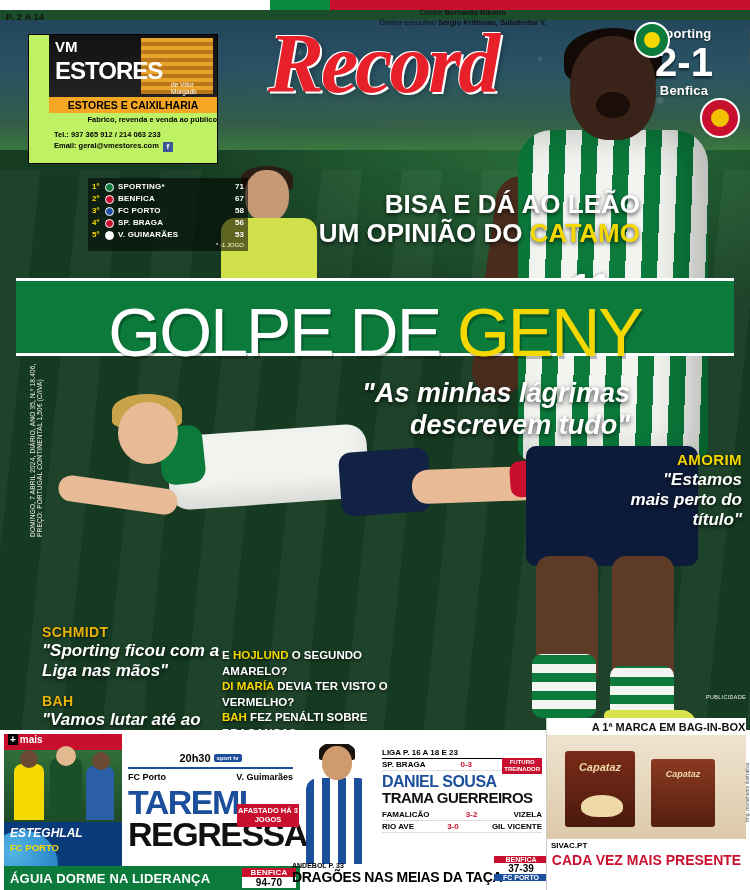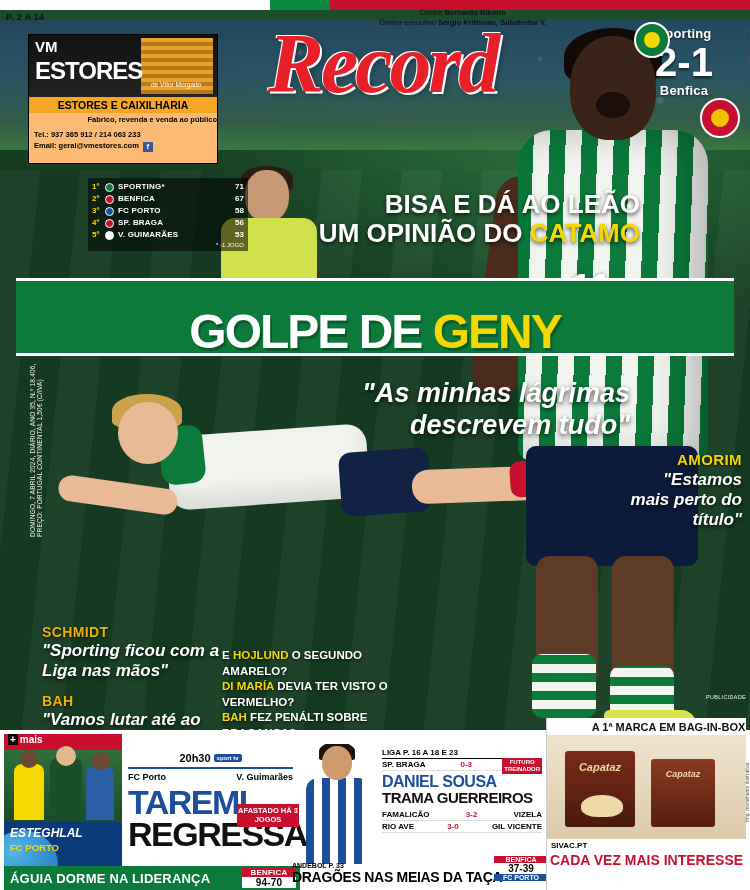--- a/index.html
+++ b/index.html
@@ -109,21 +109,21 @@
   .sb-team { font-size:13px; font-weight:bold; letter-spacing:.2px; text-shadow:0 1px 2px rgba(0,0,0,.6); }
   .sb-score { font-size:40px; font-weight:bold; line-height:1.05; text-shadow:0 2px 3px rgba(0,0,0,.6); }
   .sb-crest-sport { position:absolute; left:8px; top:-4px; width:36px; height:36px; border-radius:50%; background:#0b7a3b; border:2px solid #fff; }
   .sb-crest-sport:after{ content:""; position:absolute; left:8px; top:8px; width:16px; height:16px; border-radius:50%; background:#f5d800; }
   .sb-crest-benf { position:absolute; right:2px; top:72px; width:40px; height:40px; border-radius:50%; background:#c8102e; border:2px solid #fff; }
   .sb-crest-benf:after{ content:""; position:absolute; left:9px; top:9px; width:18px; height:18px; border-radius:50%; background:#f2c100; }
 
   
   .ad-vm {
     position:absolute; left:28px; top:34px; width:190px; height:130px;
-    background:#fdba74; border:1px solid #000;
+    background:#bef264; border:1px solid #000;padding-left:20px;
   }
   .ad-vm-top { height:62px; background:linear-gradient(180deg,#111 0%,#222 100%); position:relative; }
   .ad-vm-blinds { position:absolute; right:4px; top:3px; width:72px; height:56px;
     background: repeating-linear-gradient(180deg,#e8a32a 0 4px,#b9761a 4px 8px); }
   .ad-vm-title { position:absolute; left:6px; top:4px; color:#fff; font-size:15px; font-weight:bold; line-height:1; }
   .ad-vm-est { position:absolute; left:6px; top:22px; color:#fff; font-size:24px; font-weight:bold; letter-spacing:-1px; }
   .ad-vm-sub { position:absolute; left:122px; top:46px; color:#fff; font-size:6.5px; }
   .ad-vm-mid { background:#f5a623; text-align:center; font-size:10.5px; font-weight:bold; padding:2px 0; }
   .ad-vm-desc { text-align:right; font-size:7.5px; padding:2px 0; font-weight:bold; }
   .ad-vm-contact { font-size:7.5px; padding:3px 5px; line-height:1.5; font-weight:bold; }
@@ -143,21 +143,21 @@
     font-size:26px; font-weight:bold; line-height:1.1; text-shadow:0 2px 4px rgba(0,0,0,.7); }
   .kicker .yellow { color:#f5d800; }
 
   
   .headline-band {
     position:absolute; left:16px; top:278px; width:718px; height:78px;
     background:#0b7a3b; border-top:3px solid #fff; border-bottom:3px solid #fff;
     display:flex; align-items:center; justify-content:center;
   }
   .headline {
-    font-size:48px; font-weight:bold; color:#fff; letter-spacing:-2px; line-height:1;
+    font-size:68px; font-weight:normal; color:#fff; letter-spacing:-2px; line-height:1;
     text-shadow:2px 3px 0 rgba(0,0,0,.25);
     margin-top:30px;
   }
   .headline .yellow { color:#f5d800; }
 
   
   .quote-main { position:absolute; left:300px; top:378px; width:330px; text-align:right;
     color:#fff; font-size:27px; font-weight:bold; font-style:italic; line-height:1.18;
     text-shadow:0 2px 5px rgba(0,0,0,.75); }
 
@@ -496,16 +496,16 @@
       <div class="cap-box">
         <div class="cap-label">Capataz</div>
         <div class="cap-hat2"></div>
       </div>
       <div class="cap-box2">
         <div class="cap-label" style="font-size:9px">Capataz</div>
       </div>
       <div class="ad-cap-note">Img. meramente ilustrativa</div>
     </div>
     <div class="ad-cap-site">SIVAC.PT</div>
-    <div class="ad-cap-foot">CADA VEZ MAIS INTERESSE</div>
+    <div class="ad-cap-foot">CADA VEZ MAIS PRESENTE</div>
   </div>
 
 </div>
 
 </body></html>

